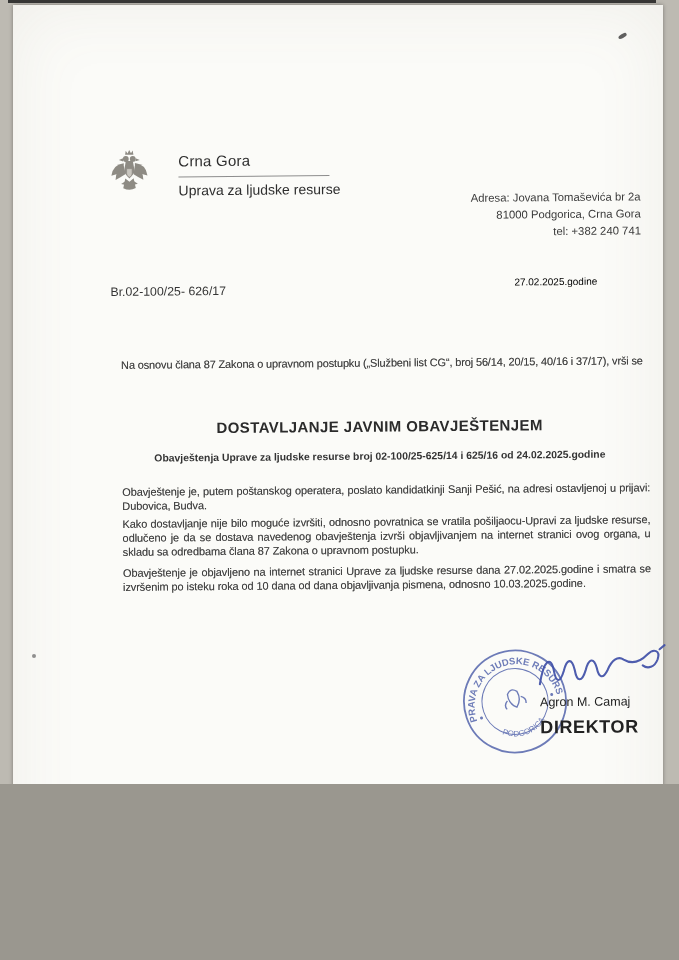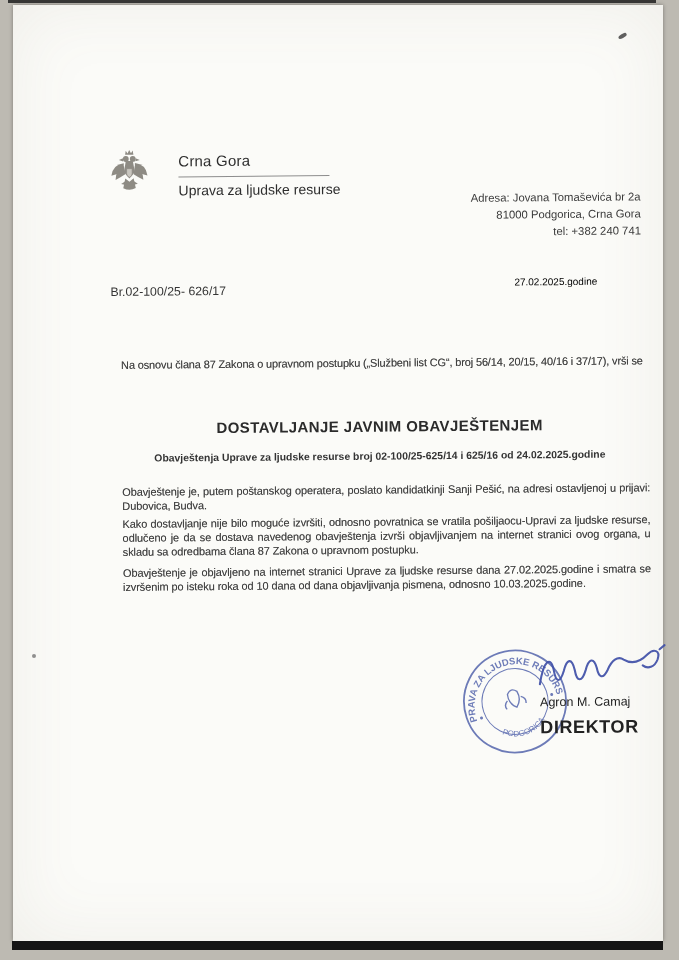--- a/index.html
+++ b/index.html
@@ -1,17 +1,17 @@
 <!DOCTYPE html>
 <html><head>
 <meta charset="utf-8">
 <style>
   html, body { margin: 0; padding: 0; background: #9a978f; }
   .scan {
-    position: relative; width: 679px; height: 960px;
+    position: relative; width: 679px; height: 784px;
     background: #bdbab2; overflow: hidden;
     font-family: "Liberation Sans", sans-serif;
     color: #3f3f3f;
   }
   .paper {
     position: absolute; left: 13px; top: 5px; width: 650px; height: 936px;
     background: #fbfbf8;
     box-shadow: inset 0 0 70px rgba(120,110,90,.09), 0 0 4px rgba(0,0,0,.35);
   }
   .edge-top {

